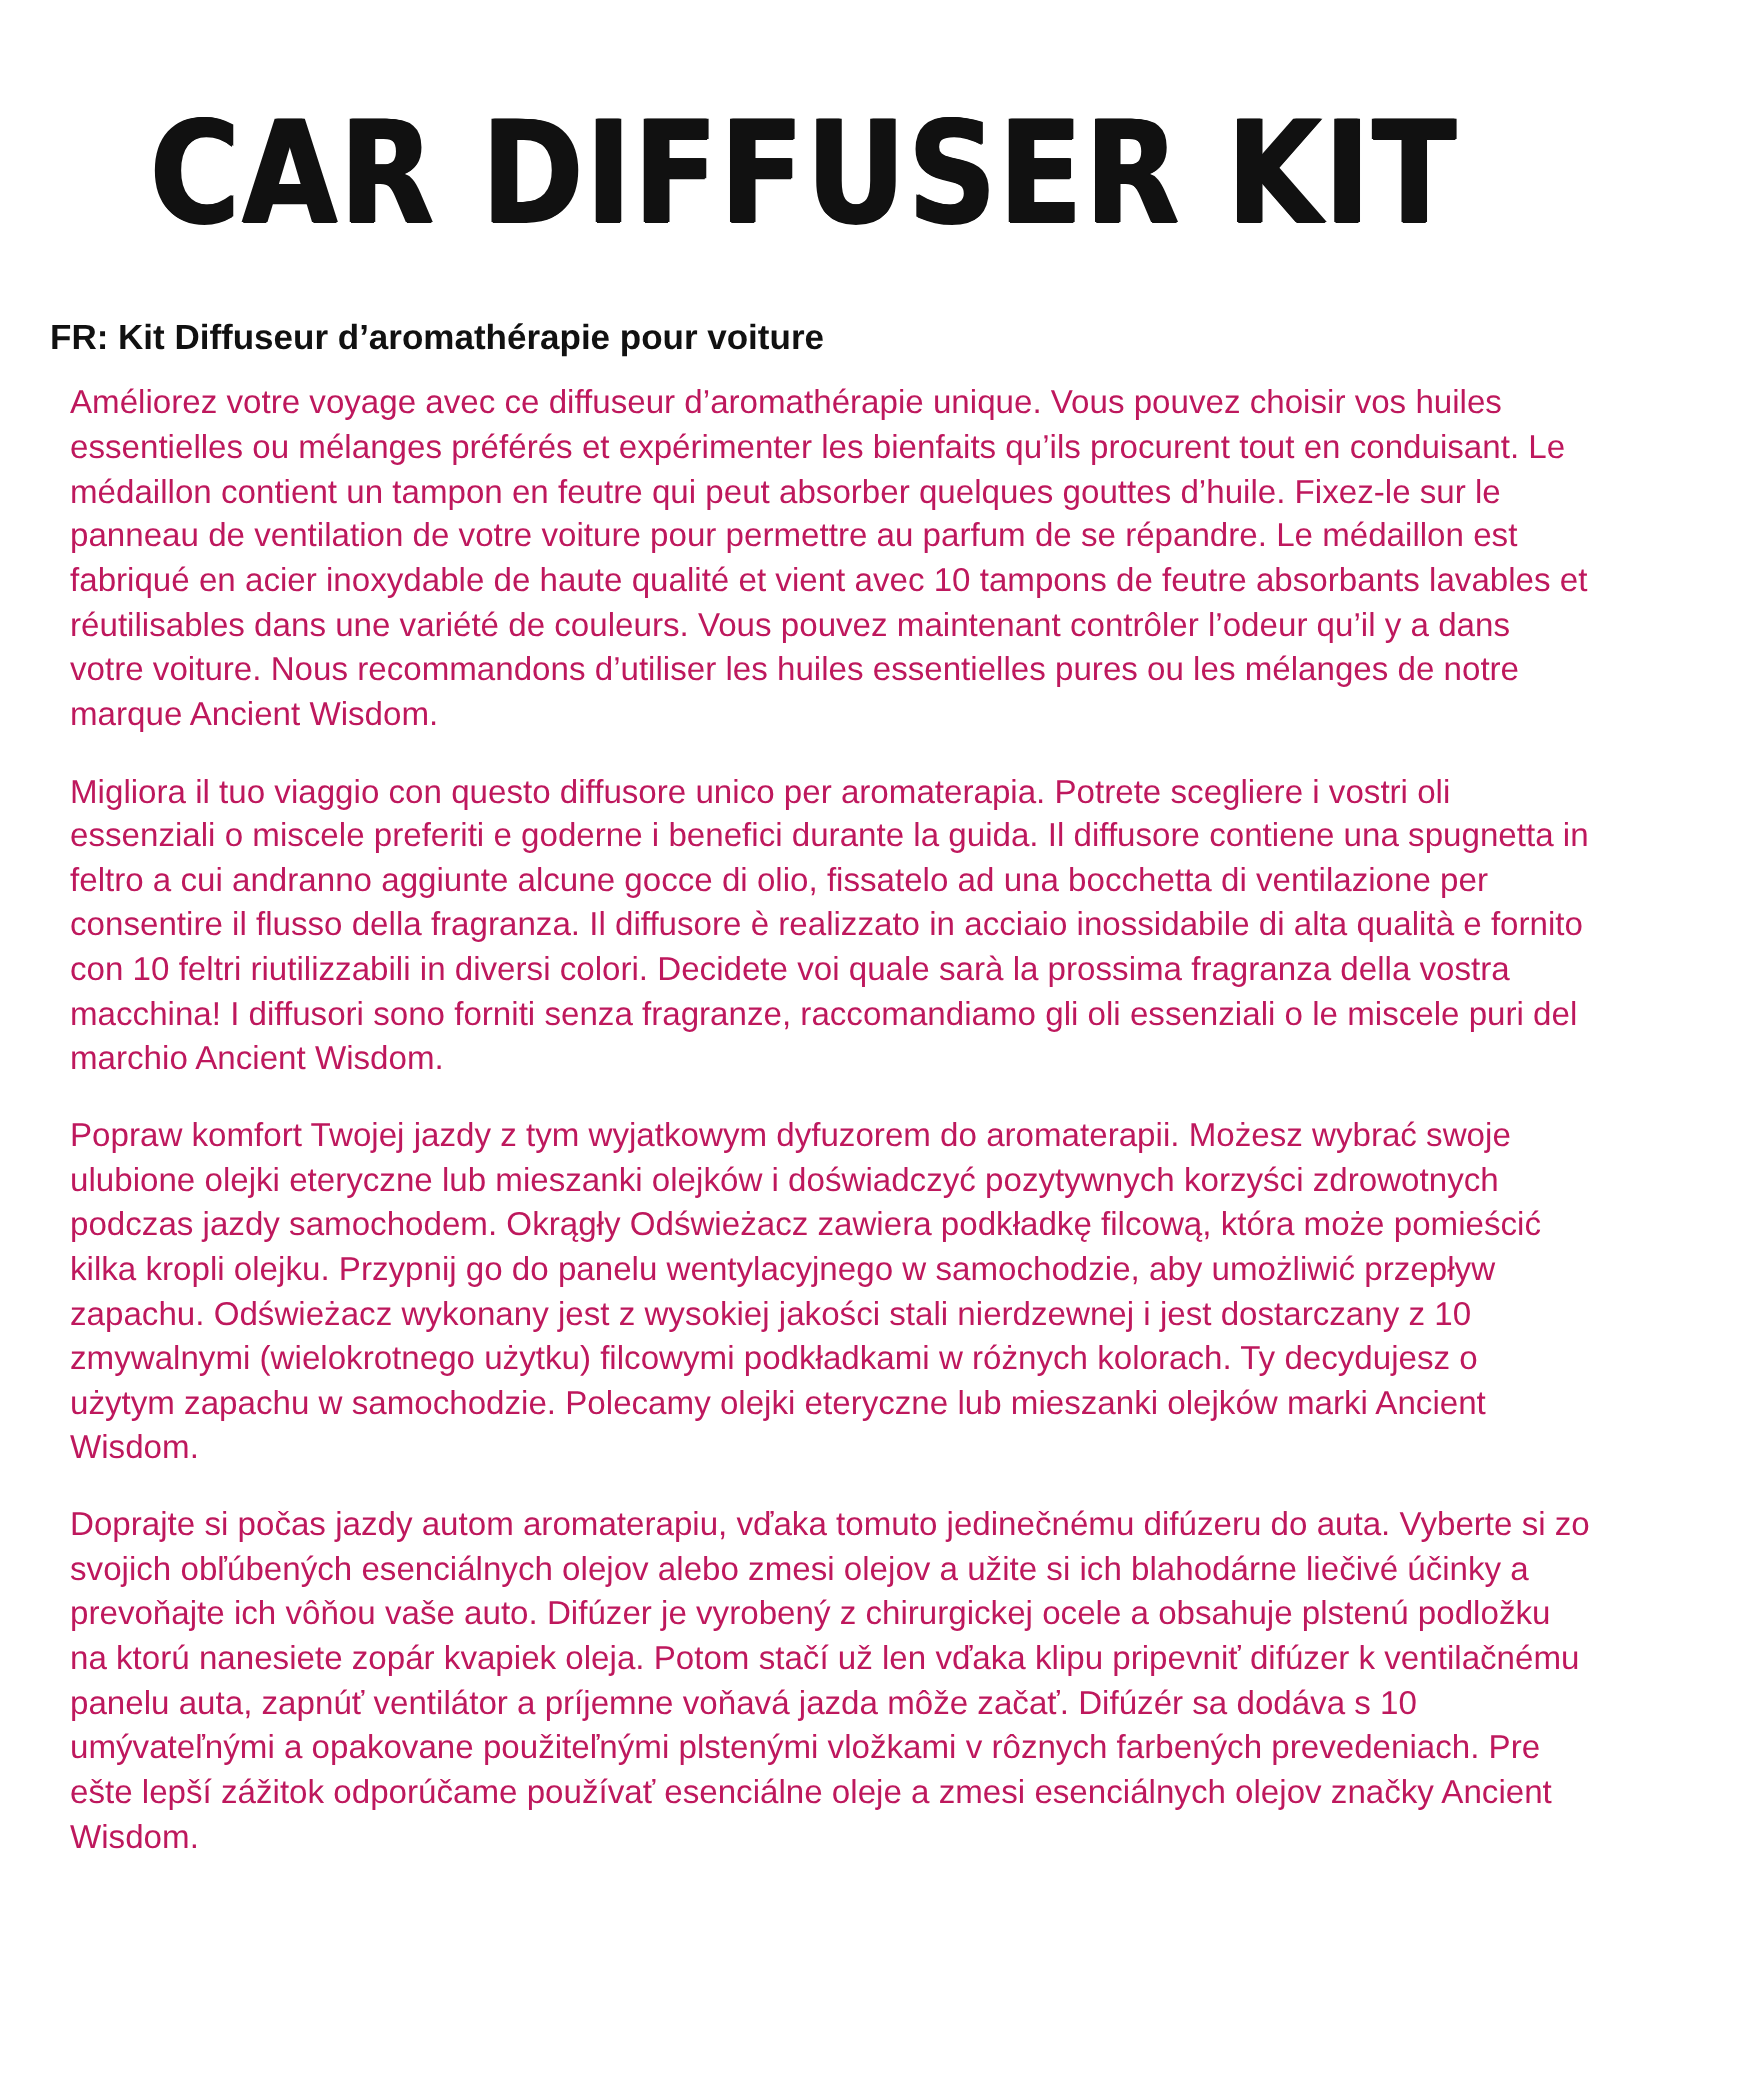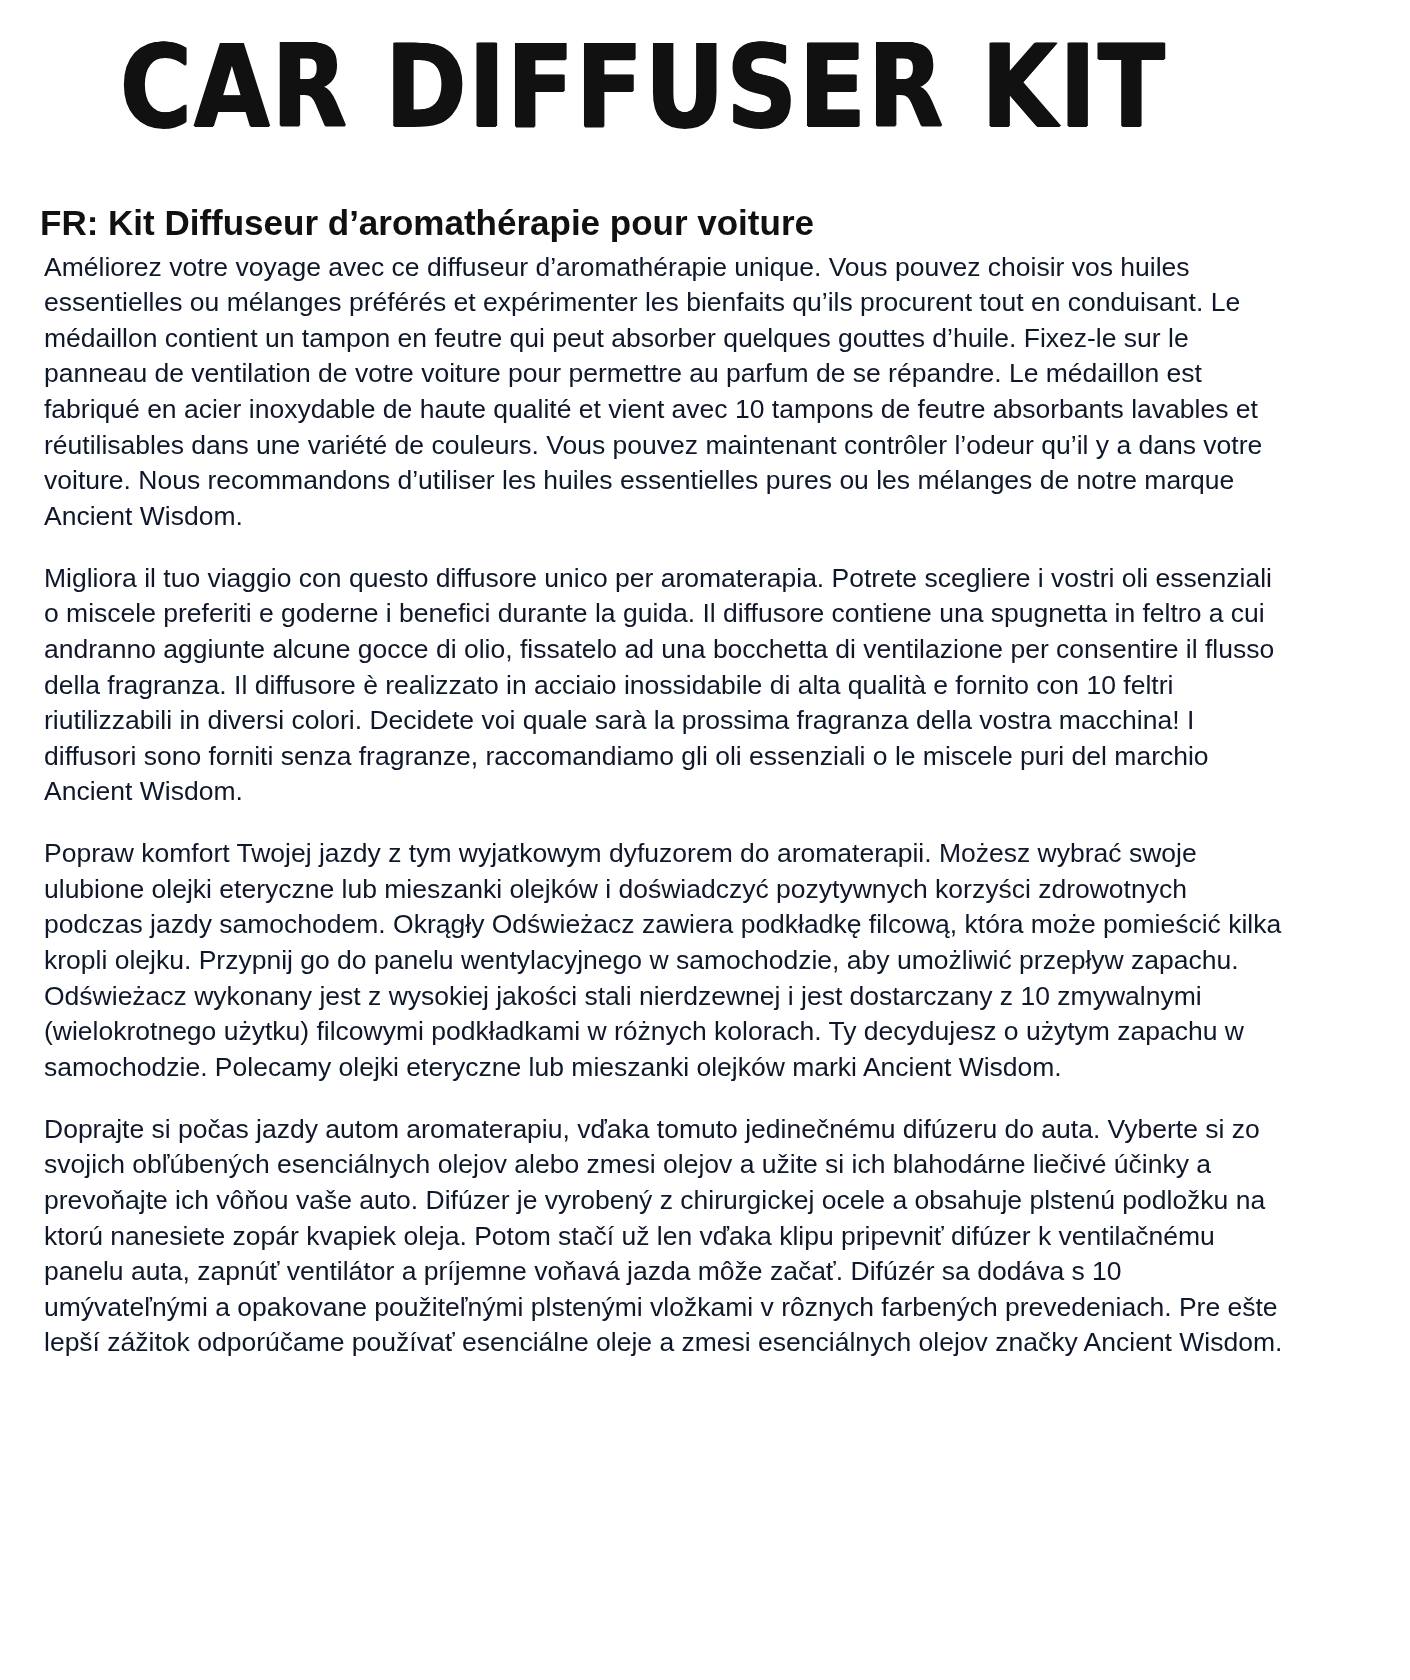--- a/index.html
+++ b/index.html
@@ -15,21 +15,21 @@
     overflow: hidden;
   }
   .page {
     width: 1410px;
     height: 1680px;
     box-sizing: border-box;
     padding: 0;
     position: relative;
   }
   .title-wrap {
-    padding: 30px 0 0 120px;
+    padding: 82px 0 0 120px;
   }
   .doc-title {
     font-family: "DejaVu Sans", sans-serif;
     font-weight: 700;
     font-size: 96px;
     letter-spacing: 2px;
     line-height: 1.0;
     color: #111111;
     margin: 0;
     
@@ -46,32 +46,32 @@
   }
   .section {
     margin-bottom: 26px;
   }
   .section:last-child {
     margin-bottom: 0;
   }
   .section-heading {
     font-family: "Liberation Sans", sans-serif;
     font-weight: 700;
-    font-size: 35px;
+    font-size: 28px;
     line-height: 1.30;
     margin: 0 0 2px 0;
     color: #111111;
   }
   .section-body {
     font-family: "Liberation Sans", sans-serif;
     font-weight: 400;
     font-size: 26.5px;
     line-height: 1.345;
-    margin: 4px;
-    color: #0f172a;
+    margin: 16px;
+    color: #be185d;
     text-align: left;
   }
 </style>
 </head>
 <body>
 
 <div class="page">
 
   <div class="title-wrap">
     <h1 class="doc-title">CAR DIFFUSER KIT</h1>

